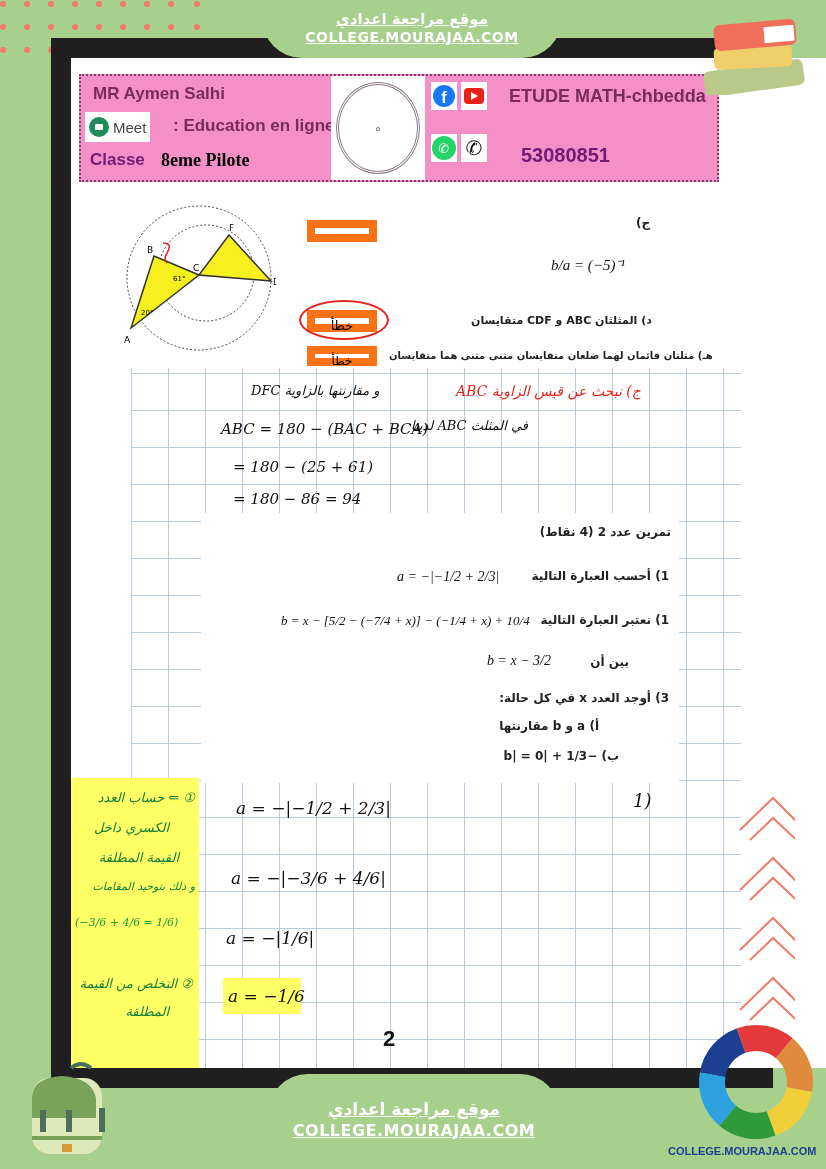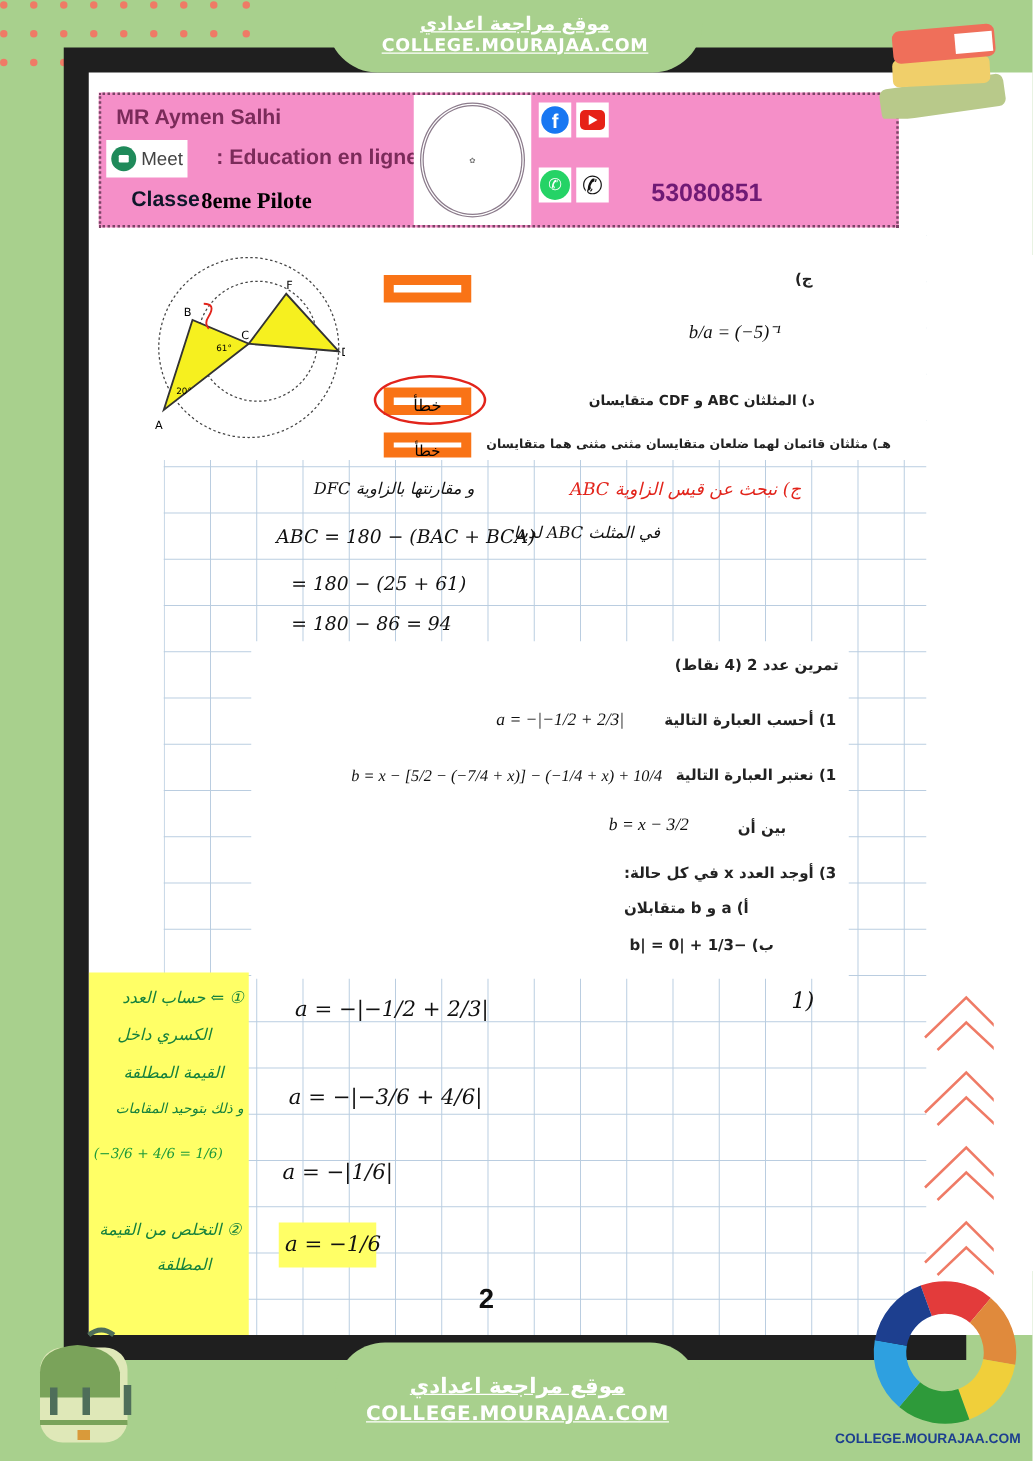--- a/index.html
+++ b/index.html
@@ -41,21 +41,21 @@
   .header {
     position: absolute; left: 8px; top: 16px; width: 640px; height: 108px;
     background: #f58fc8; border: 2px dotted #7a4466;
   }
   .h-name { position: absolute; left: 12px; top: 8px; font: bold 17px "Liberation Sans", sans-serif; color: #7b2b5a; }
   .h-meet { position: absolute; left: 4px; top: 36px; height: 30px; background: #fff; padding: 3px 4px; display: flex; align-items: center; gap: 4px; }
   .meet-icon { width: 20px; height: 20px; border-radius: 50%; background: #1f8a5a; display:flex; align-items:center; justify-content:center; }
   .meet-icon::after { content:""; width:8px; height:6px; background:#fff; border-radius:1px; }
   .meet-label { font: 15px "Liberation Sans", sans-serif; color:#444; }
   .h-edu { position: absolute; left: 92px; top: 40px; font: bold 17px "Liberation Sans", sans-serif; color: #7b2b5a; }
-  .h-class { position: absolute; left: 24px; top: 74px; font: bold 17px "Liberation Sans", sans-serif; color: #0f172a; }
+  .h-class { position: absolute; left: 9px; top: 74px; font: bold 17px "Liberation Sans", sans-serif; color: #701a75; }
   .h-class-val { position: absolute; left: 80px; top: 74px; font: bold 18px "Liberation Serif", serif; color: #000000; }
   .h-logo { position: absolute; left: 250px; top: 0; width: 94px; height: 104px; background: #fff; display:flex; align-items:center; justify-content:center; }
   .seal { width: 84px; height: 92px; border-radius: 50%; border: 3px double #8c7c8c; display:flex; align-items:center; justify-content:center; font-size: 6px; color:#777; text-align:center; }
   .h-icons { position:absolute; left: 350px; top: 6px; display:flex; gap:4px; }
   .h-icons2 { position:absolute; left: 350px; top: 58px; display:flex; gap:4px; }
   .ico { width: 26px; height: 28px; background:#fff; display:flex; align-items:center; justify-content:center; }
   .fb { width:22px; height:22px; border-radius:50%; background:#1877f2; color:#fff; font: bold 16px "Liberation Sans", sans-serif; display:flex; align-items:flex-end; justify-content:center; }
   .yt { width:20px; height:16px; border-radius:4px; background:#e62117; position:relative; }
   .yt::after { content:""; position:absolute; left:7px; top:4px; border-left:7px solid #fff; border-top:4px solid transparent; border-bottom:4px solid transparent; }
   .wa { width:24px; height:24px; border-radius:50%; background:#25d366; color:#fff; font-size:13px; display:flex; align-items:center; justify-content:center; }
@@ -150,20 +150,21 @@
         </span>
     </div>
     <div class="h-icons2">
       <span class="ico">
           <span class="wa">✆</span>
         </span>
       <span class="ico">
           <span class="ph">✆</span>
         </span>
     </div>
+    <div class="h-etude">ETUDE MATH-chbedda</div>
     <div class="h-phone">53080851</div>
   </div>
 
   <div style="position:absolute;left:40px;top:130px;width:630px;height:180px;background:#fff"></div>
 
   <svg class="fig" viewBox="0 0 155 155">
     <circle cx="78" cy="75" r="72" fill="none" stroke="#444" stroke-dasharray="2,2"></circle>
     <circle cx="85" cy="70" r="48" fill="none" stroke="#444" stroke-dasharray="2,2"></circle>
     <polygon points="10,125 33,53 78,72" fill="#f6f01f" stroke="#333" stroke-width="1.5"></polygon>
     <polygon points="78,72 108,32 150,78" fill="#f6f01f" stroke="#333" stroke-width="1.5"></polygon>
@@ -197,21 +198,21 @@
 
   <div class="exercise">
     <div class="txt rtl" style="right:8px;top:12px">تمرين عدد 2   (4 نقاط)</div>
     <div class="txt rtl" style="right:10px;top:56px">1)  أحسب العبارة التالية</div>
     <div class="mathline" style="left:196px;top:56px">a = −|−1/2 + 2/3|</div>
     <div class="txt rtl" style="right:10px;top:100px">1)  نعتبر العبارة التالية</div>
     <div class="mathline" style="left:80px;top:100px;font-size:13px">b = x − [5/2 − (−7/4 + x)] − (−1/4 + x) + 10/4</div>
     <div class="txt rtl" style="right:50px;top:142px">بين أن</div>
     <div class="mathline" style="left:286px;top:140px">b = x − 3/2</div>
     <div class="txt rtl" style="right:10px;top:178px">3)  أوجد العدد  x  في كل حالة:</div>
-    <div class="txt rtl" style="right:80px;top:206px">أ)  a  و  b  متقابلان</div>
+    <div class="txt rtl" style="right:80px;top:206px">أ)  a  و  b  مقارنتها</div>
     <div class="txt rtl" style="right:60px;top:236px">ب)  −1/3 + |b| = 0</div>
   </div>
 
   <div class="yellow-notes">
     <div class="note" style="right:4px;top:12px">① ⇐ حساب العدد</div>
     <div class="note" style="right:30px;top:42px">الكسري داخل</div>
     <div class="note" style="right:20px;top:72px">القيمة المطلقة</div>
     <div class="note" style="right:4px;top:102px;font-size:11px">و ذلك بتوحيد المقامات</div>
     <div class="note green" style="left:4px;top:138px;direction:ltr;font-size:11px">(−3/6 + 4/6 = 1/6)</div>
     <div class="note" style="right:6px;top:198px">② التخلص من القيمة</div>

